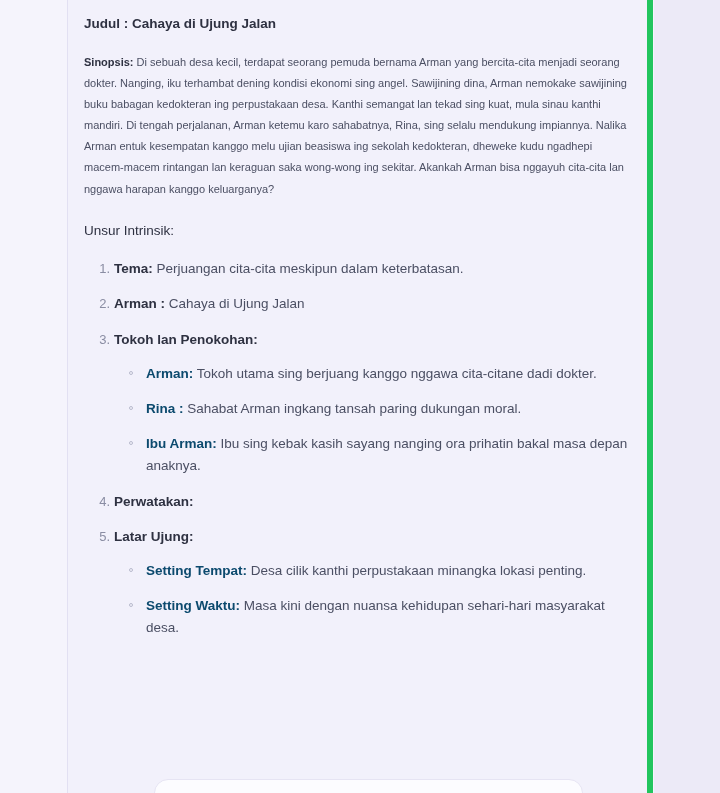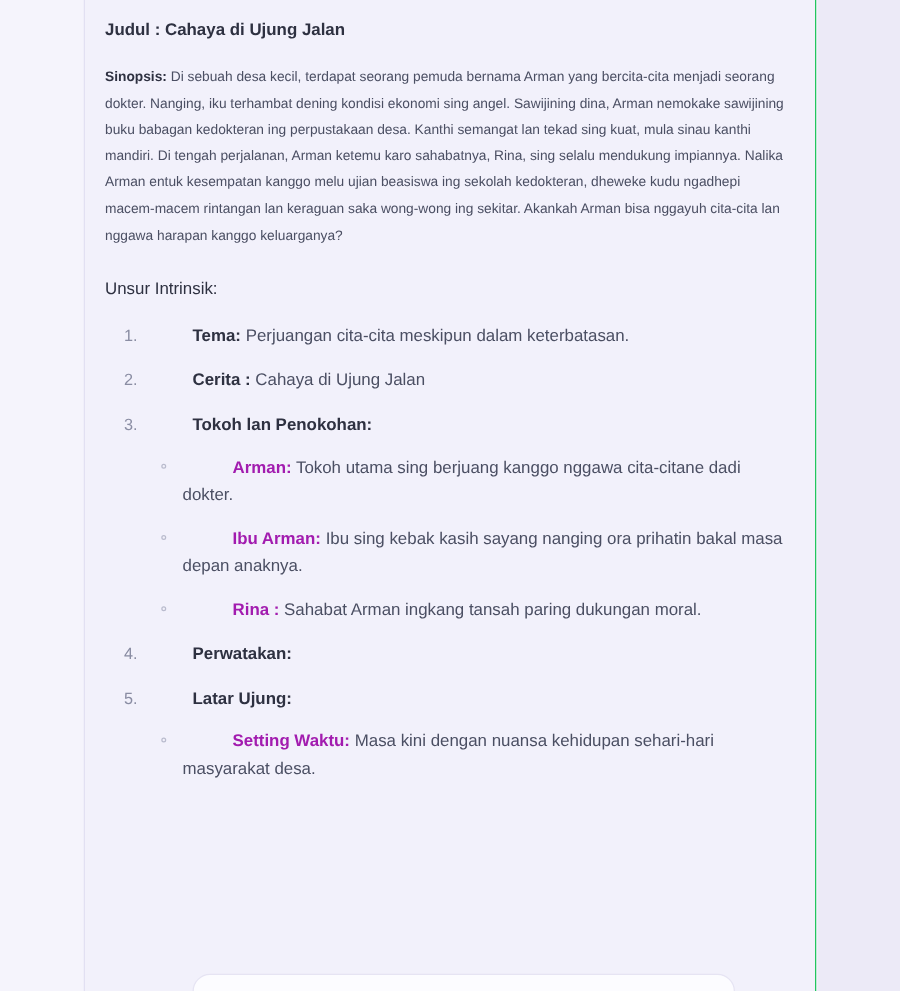--- a/index.html
+++ b/index.html
@@ -34,21 +34,21 @@
 
   
   .content-panel {
     position: absolute;
     top: 0;
     left: 67px;
     width: 586px;
     height: 793px;
     background: #f2f1fb;
     border-left: 1px solid #e2e0f2;
-    border-right: 1px solid #22c55e;
+    border-right: 6px solid #22c55e;
     box-sizing: border-box;
     overflow: hidden;
   }
 
   .panel-inner {
     padding: 8px 18px 0 16px;
   }
 
   
   .doc-title {
@@ -100,21 +100,20 @@
     left: -22px;
     width: 18px;
     text-align: right;
     color: #8a8da3;
     font-weight: 400;
     font-size: 13px;
   }
   ol.main-list > li .lbl {
     color: #2e3141;
     font-weight: 700;
-    margin-left: 40px;
   }
 
   
   ul.sub-list {
     margin: 12px 0 2px 0;
     padding-left: 32px;
     list-style: none;
   }
   ul.sub-list > li {
     position: relative;
@@ -132,21 +131,21 @@
     left: -17px;
     top: 8px;
     width: 4px;
     height: 4px;
     border: 1px solid #b9bbcd;
     border-radius: 50%;
     box-sizing: border-box;
     background: transparent;
   }
   ul.sub-list > li .lbl {
-    color: #a21caf;
+    color: #0c4a6e;
     font-weight: 700;
   }
 
   
   .bottom-widget {
     position: absolute;
     left: 86px;
     right: 64px;
     bottom: -8px;
     height: 22px;
@@ -174,48 +173,51 @@
 
       <p class="section-head">Unsur Intrinsik:</p>
 
       <ol class="main-list">
 
         <li>
           <span class="lbl">Tema:</span><span> Perjuangan cita-cita meskipun dalam keterbatasan.</span>
         </li>
 
         <li>
-          <span class="lbl">Cerita :</span><span> Cahaya di Ujung Jalan</span>
+          <span class="lbl">Arman :</span><span> Cahaya di Ujung Jalan</span>
         </li>
 
         <li>
           <span class="lbl">Tokoh lan Penokohan:</span><span></span>
           <ul class="sub-list">
             <li>
               <span class="lbl">Arman:</span><span> Tokoh utama sing berjuang kanggo nggawa cita-citane dadi dokter.</span>
             </li>
             <li>
+              <span class="lbl">Rina :</span><span> Sahabat Arman ingkang tansah paring dukungan moral.</span>
+            </li>
+            <li>
               <span class="lbl">Ibu Arman:</span><span> Ibu sing kebak kasih sayang nanging ora prihatin bakal masa depan anaknya.</span>
-            </li>
-            <li>
-              <span class="lbl">Rina :</span><span> Sahabat Arman ingkang tansah paring dukungan moral.</span>
             </li>
           </ul>
         </li>
 
         <li>
           <span class="lbl">Perwatakan:</span><span></span>
           <ul class="sub-list">
           </ul>
         </li>
 
         <li>
           <span class="lbl">Latar Ujung:</span><span></span>
           <ul class="sub-list">
             <li>
+              <span class="lbl">Setting Tempat:</span><span> Desa cilik kanthi perpustakaan minangka lokasi penting.</span>
+            </li>
+            <li>
               <span class="lbl">Setting Waktu:</span><span> Masa kini dengan nuansa kehidupan sehari-hari masyarakat desa.</span>
             </li>
           </ul>
         </li>
 
       </ol>
     </div>
 
     <div class="bottom-widget"></div>
   </div>

